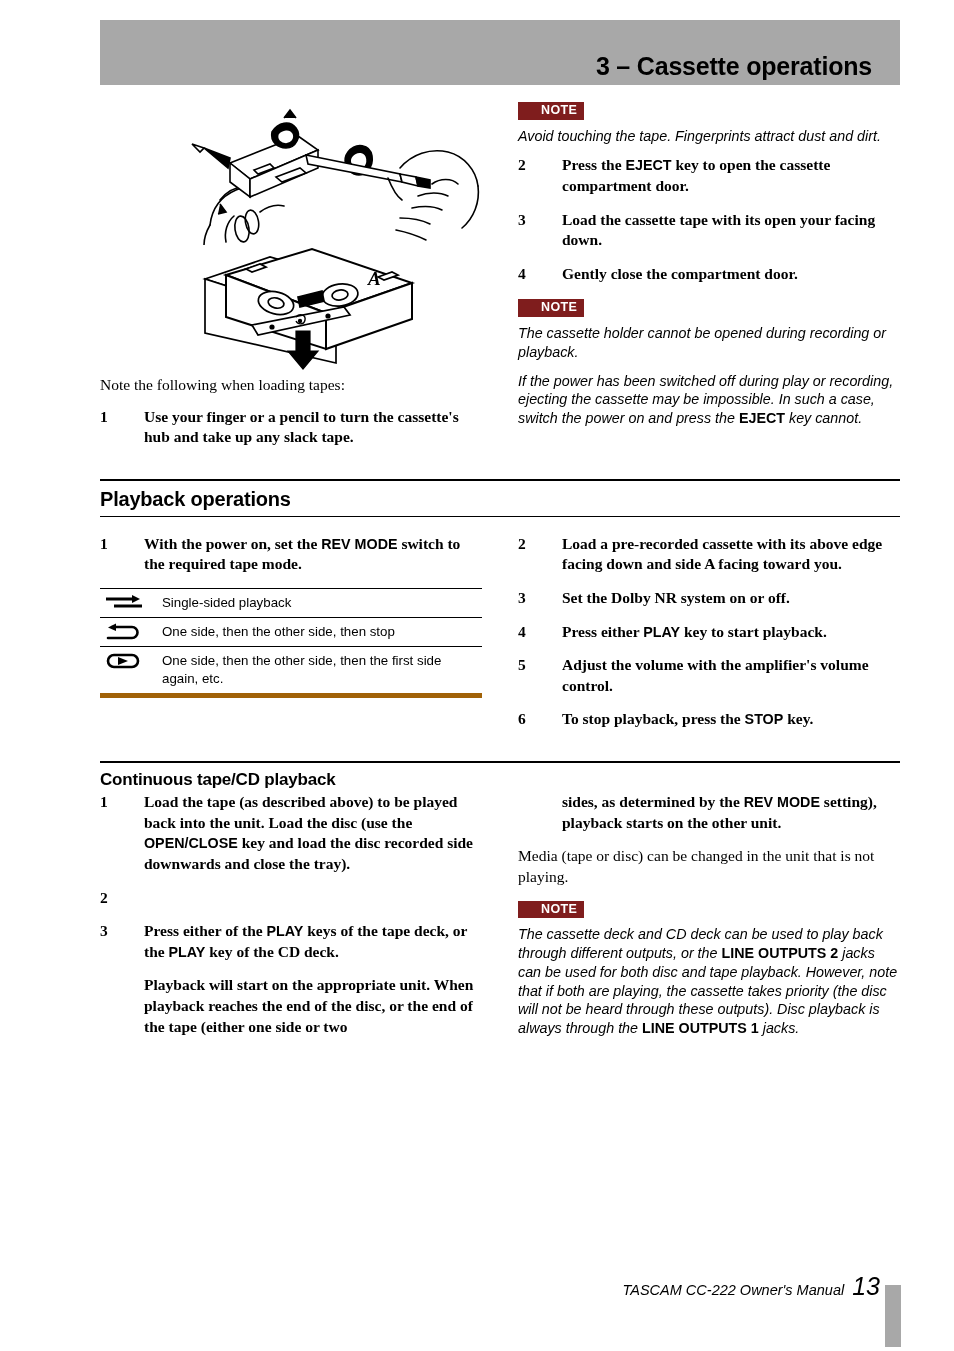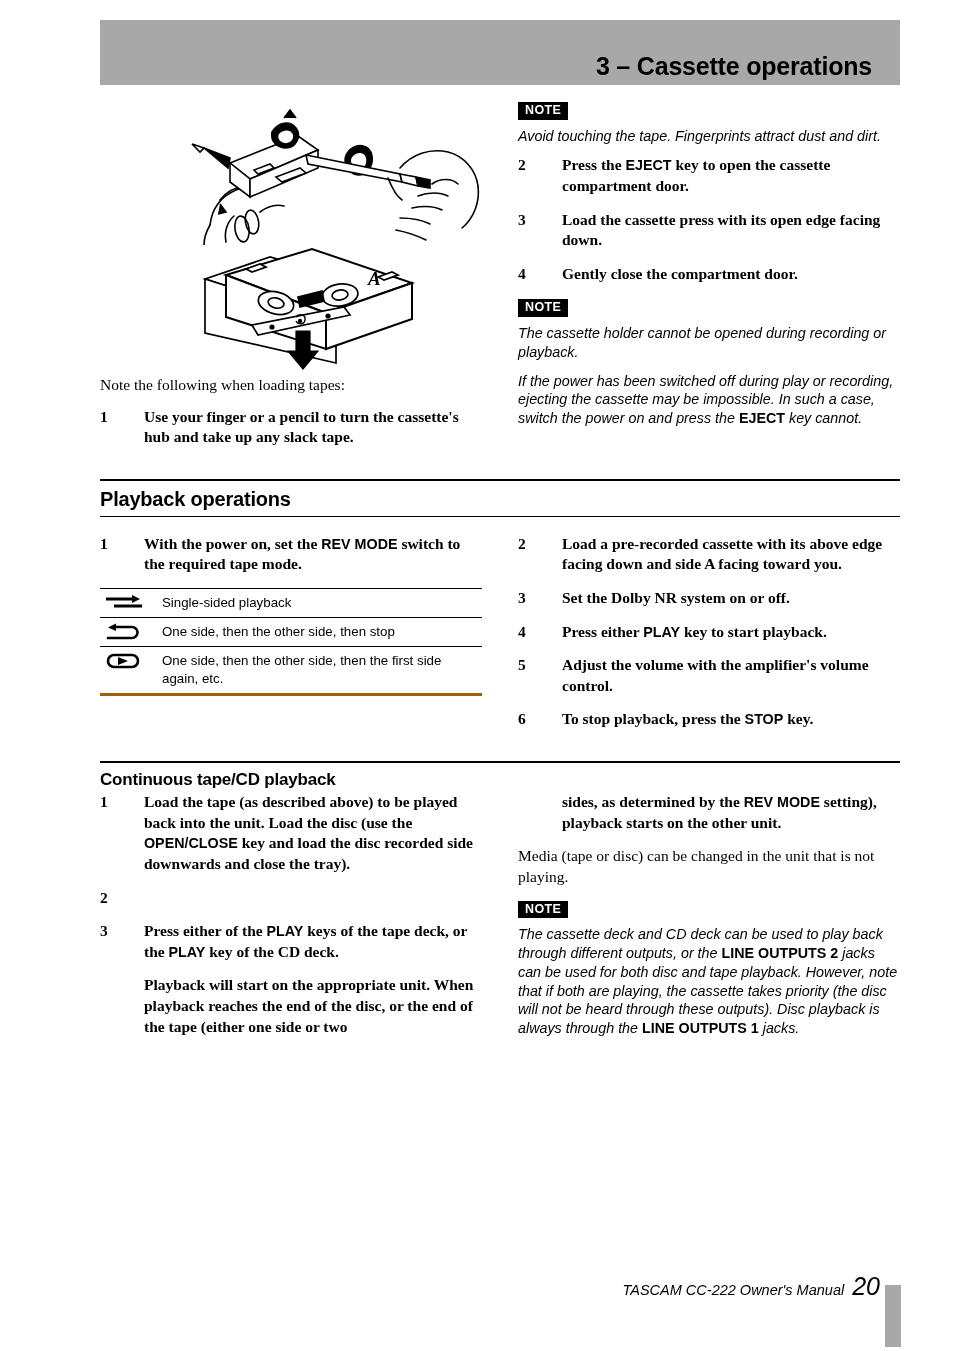--- a/index.html
+++ b/index.html
@@ -92,27 +92,27 @@
     font-family: "Liberation Serif", serif;
     font-weight: bold;
     font-size: 15.5px;
     line-height: 1.33;
   }
   .step-cont .step-num { visibility: hidden; }
 
   
   .note-tag {
     display: inline-block;
-    background: #000000;
+    background: #7f1d1d;
     color: #fff;
     font-family: "Liberation Sans", sans-serif;
     font-weight: bold;
     font-size: 12.5px;
     letter-spacing: 0.4px;
-    padding: 2px 7px 3px 7px;
+    padding: 2px 7px 3px 23px;
     line-height: 1;
     margin: 0 0 7px 0;
   }
   .note-body {
     font-family: "Liberation Sans", sans-serif;
     font-style: italic;
     font-size: 14.3px;
     line-height: 1.32;
     margin: 0 0 10px 0;
   }
@@ -142,21 +142,21 @@
   }
   .section.sub h2 { font-size: 17px; }
 
   
   .revtable {
     width: 382px;
     border-collapse: collapse;
     margin: 4px 0 0 0;
   }
   .revtable tr { border-top: 1px solid #000; }
-  .revtable tr:last-child { border-bottom: 3px solid #a16207; }
+  .revtable tr:last-child { border-bottom: 5px solid #a16207; }
   .revtable td {
     padding: 5px 0 5px 0;
     vertical-align: top;
     font-family: "Liberation Sans", sans-serif;
     font-size: 13.3px;
     line-height: 1.35;
   }
   .revtable td.icon {
     width: 52px;
     padding-left: 2px;
@@ -301,21 +301,21 @@
         <p class="note-body">Avoid touching the tape. Fingerprints attract dust and dirt.</p>
       </div>
 
       <div class="step">
         <span class="step-num">2</span>
         <span class="step-text"><span>Press the </span><span class="key">EJECT</span><span> key to open the cassette compartment door.</span></span>
       </div>
 
       <div class="step">
         <span class="step-num">3</span>
-        <span class="step-text">Load the cassette press with its open edge facing down.</span>
+        <span class="step-text">Load the cassette tape with its open your facing down.</span>
       </div>
 
       <div class="step">
         <span class="step-num">4</span>
         <span class="step-text">Gently close the compartment door.</span>
       </div>
 
       <div>
         <span class="note-tag">NOTE</span>
         <p class="note-body">The cassette holder cannot be opened during recording or playback.</p>
@@ -437,15 +437,15 @@
         <span class="note-tag">NOTE</span>
         <p class="note-body"><span>The cassette deck and CD deck can be used to play back through different outputs, or the </span><span class="key">LINE OUTPUTS 2</span><span> jacks can be used for both disc and tape playback. However, note that if both are playing, the cassette takes priority (the disc will not be heard through these outputs). Disc playback is always through the </span><span class="key">LINE OUTPUTS 1</span><span> jacks.</span></p>
       </div>
 
     </div>
   </div>
 
 </div>
 
 <div class="footer">
-  <span class="footer-text">TASCAM CC-222 Owner's Manual</span><span class="footer-page">20</span>
+  <span class="footer-text">TASCAM CC-222 Owner's Manual</span><span class="footer-page">13</span>
 </div>
 <div class="footer-bar"></div>
 
 </body></html>

